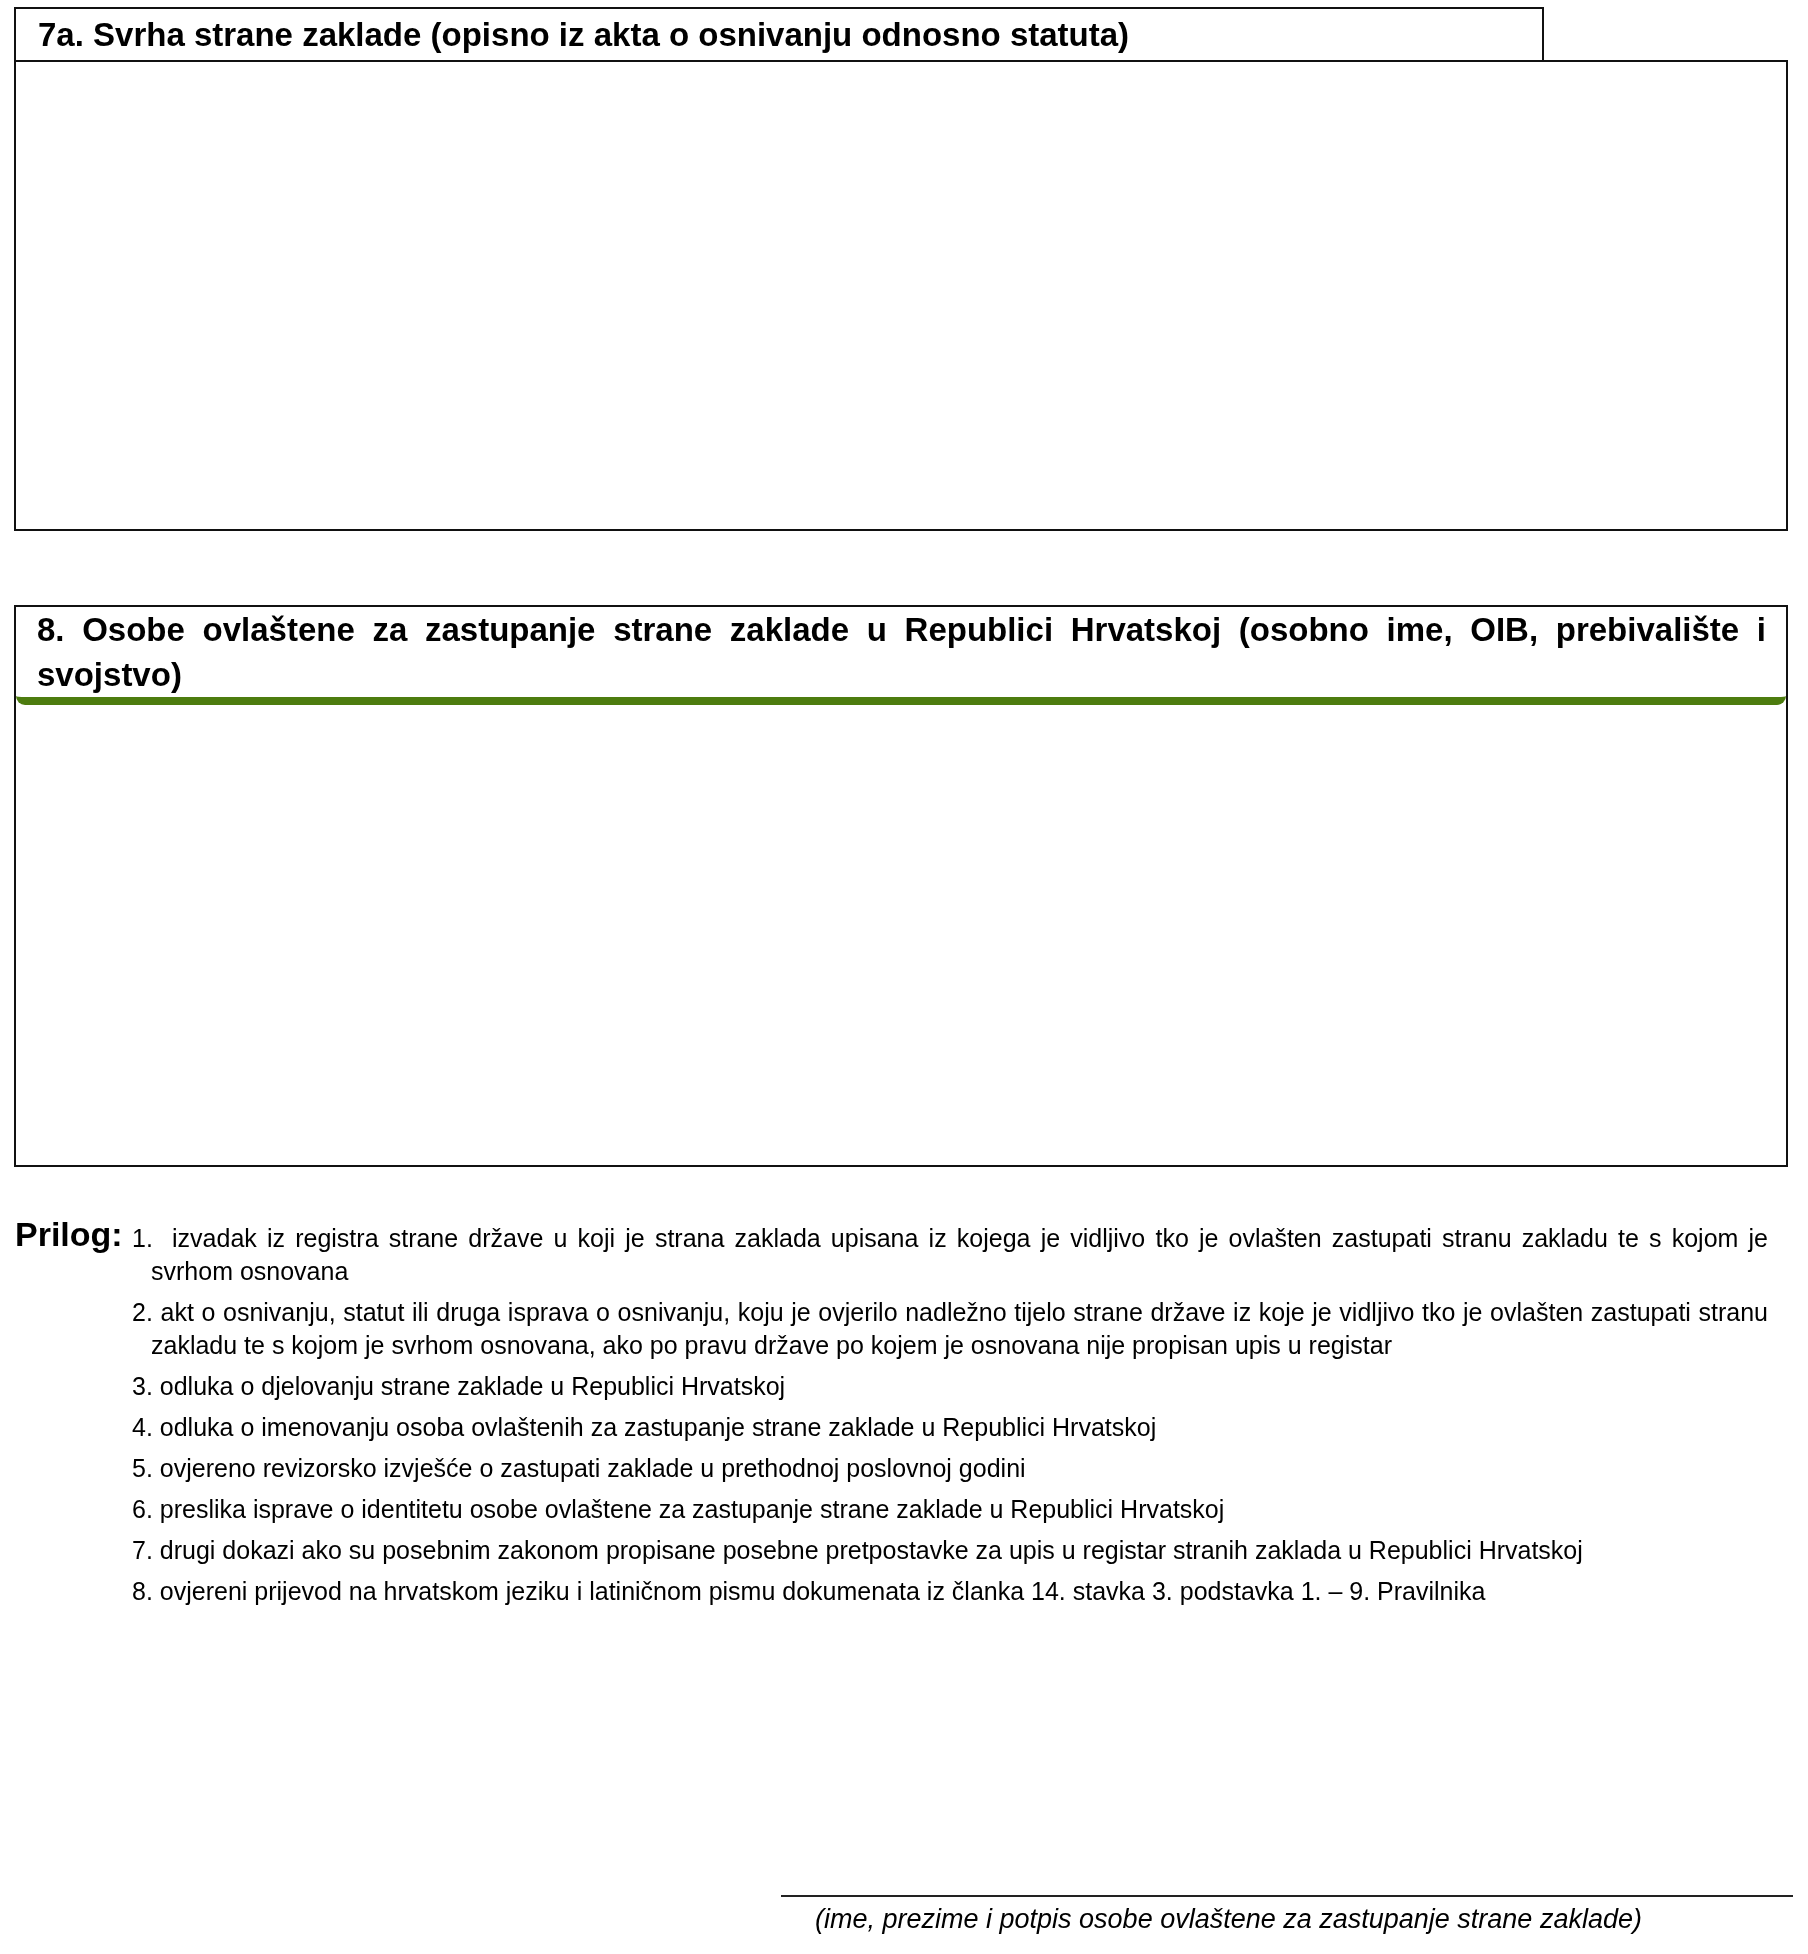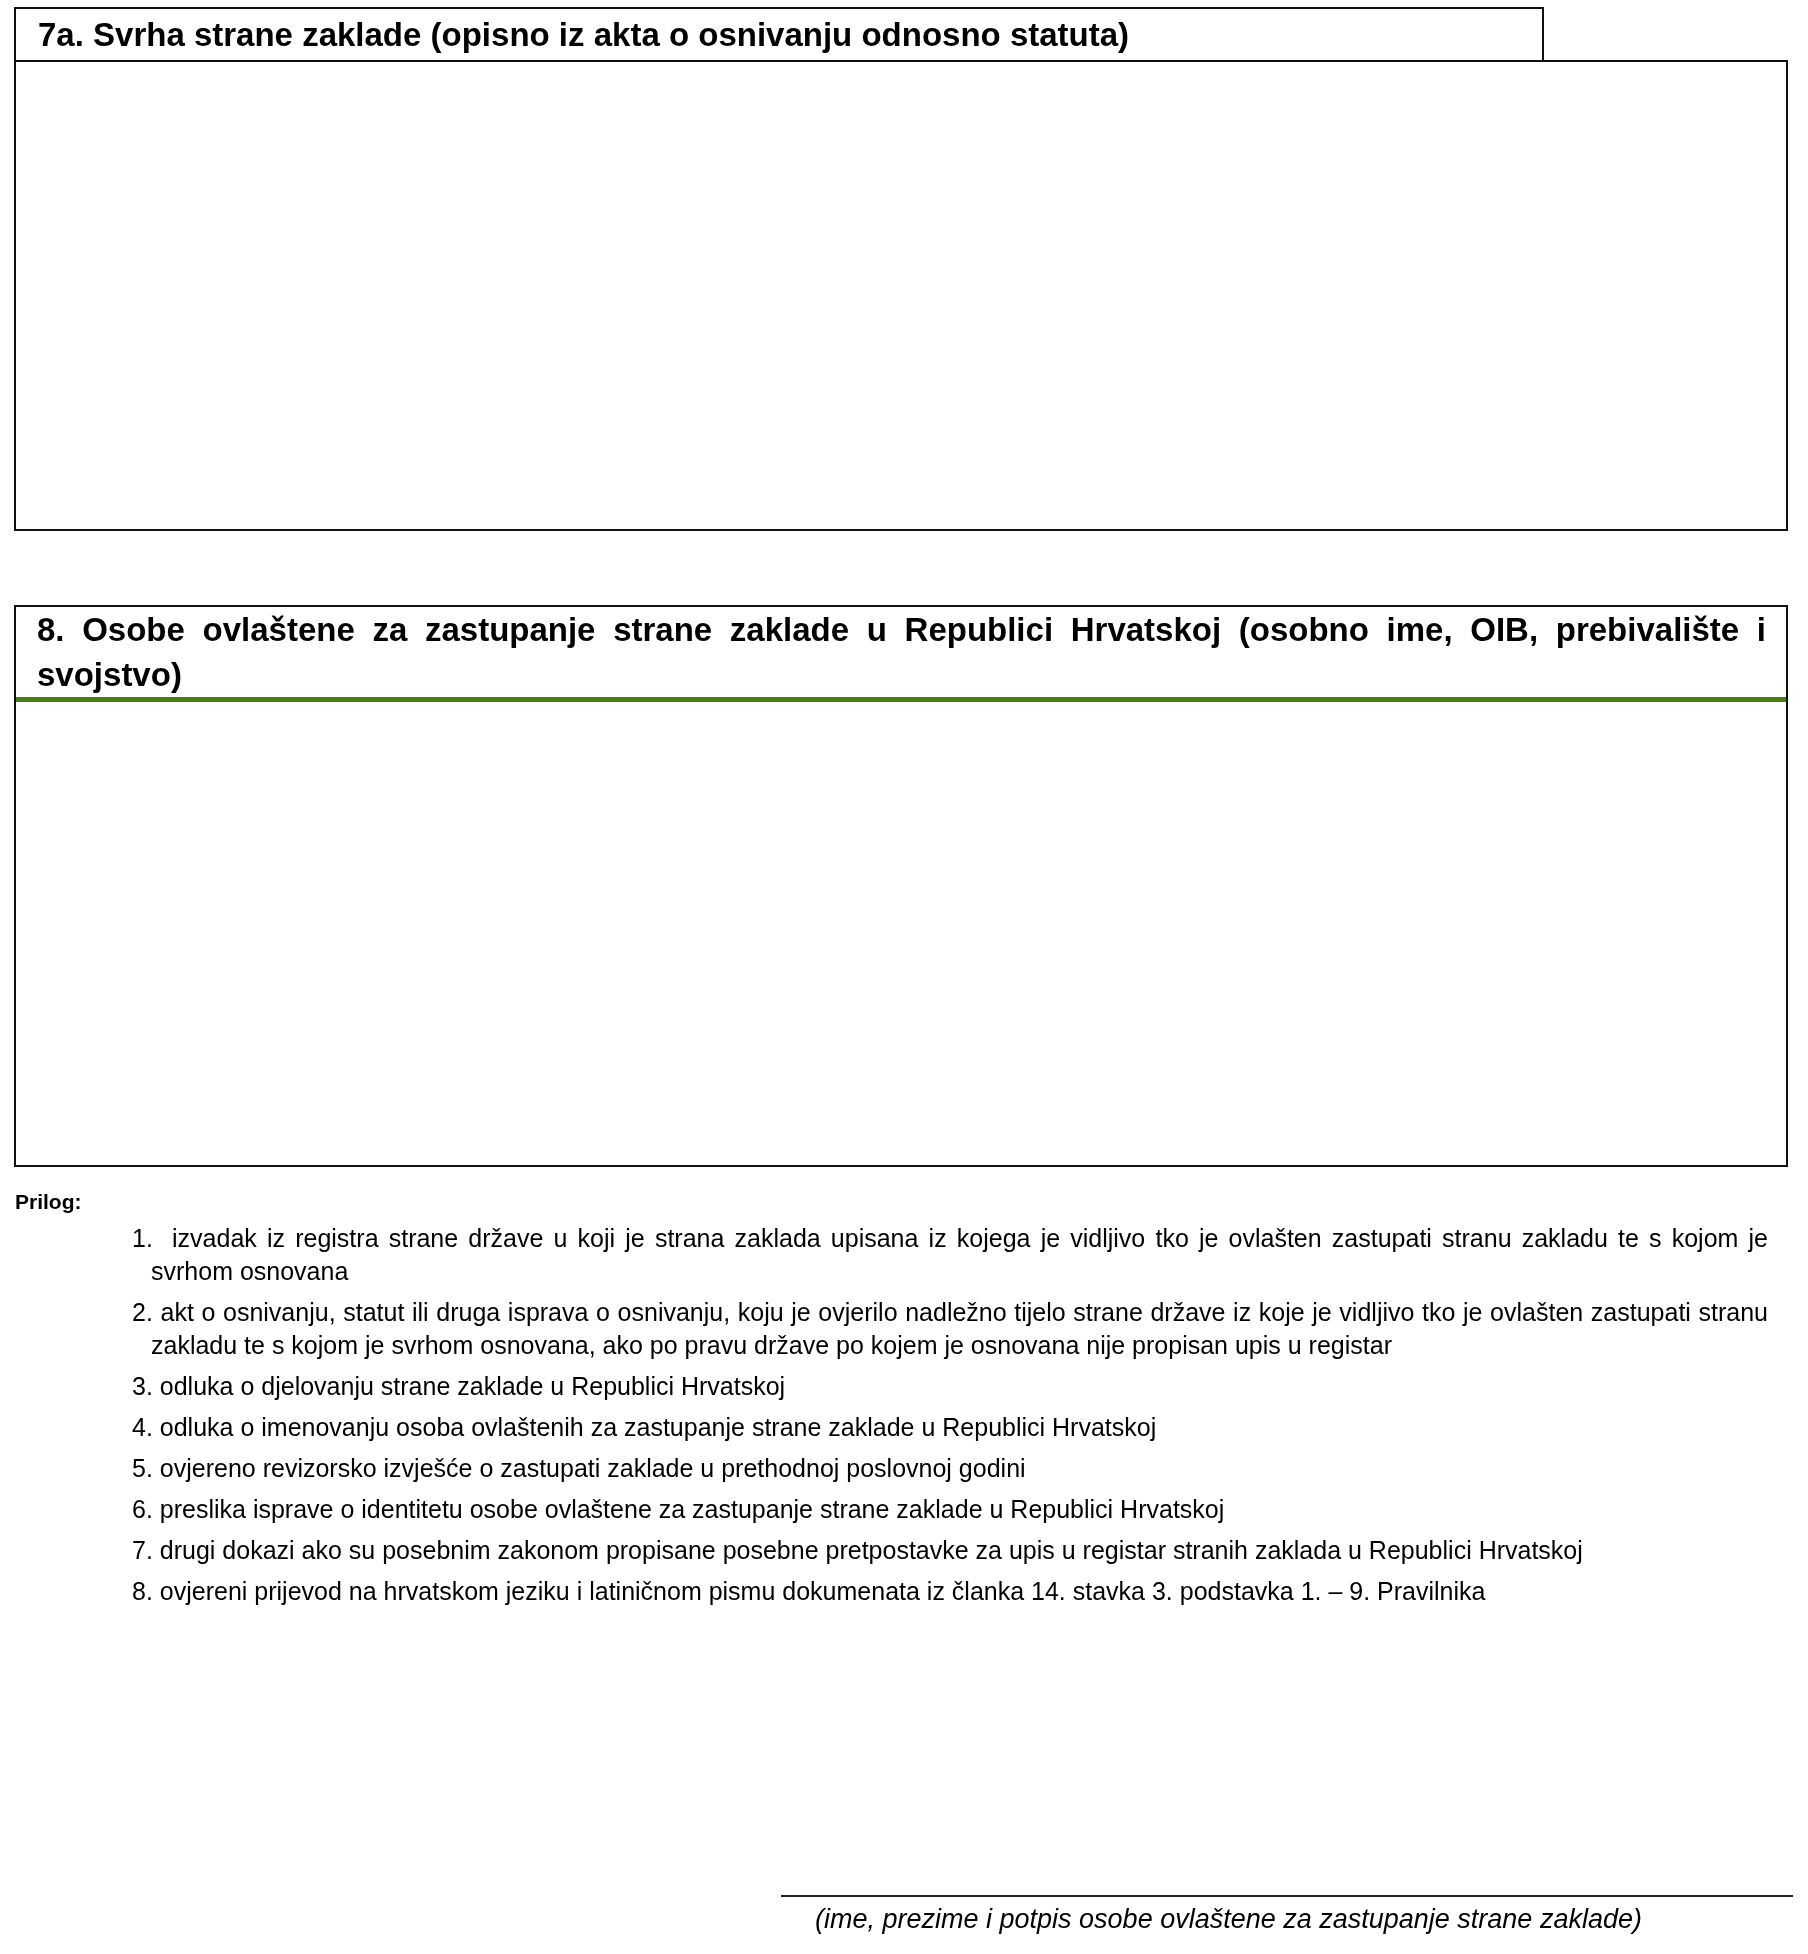--- a/index.html
+++ b/index.html
@@ -6,25 +6,25 @@
   body {
     width: 1808px; height: 1954px; position: relative; overflow: hidden;
     font-family: "Liberation Sans", sans-serif; color: #000;
   }
   .box { position: absolute; box-sizing: border-box; border: 2px solid #111; background: #fff; }
   .h-title { font-weight: bold; font-size: 33px; line-height: 44px; }
   #hdr7a { left: 14px; top: 7px; width: 1530px; height: 55px; border-bottom: none; }
   #hdr7a .h-title { position: absolute; left: 22px; top: 4px; white-space: nowrap; }
   #body7a { left: 14px; top: 60px; width: 1774px; height: 471px; }
   #box8 { left: 14px; top: 605px; width: 1774px; height: 562px; }
-  #hdr8 { position: absolute; left: 0; top: 0; right: 0; height: 90px; border-bottom: 5px solid #4d7c0f; }
+  #hdr8 { position: absolute; left: 0; top: 0; right: 0; height: 90px; border-bottom: 8px solid #4d7c0f; border-radius: 9px; }
   #hdr8 .h-title { position: absolute; left: 21px; top: 0px; right: 20px; text-align: justify; text-align-last: left; line-height: 45px; }
   #body8 { position: absolute; left: 0; top: 92px; right: 0; bottom: 0; }
 
-  #prilog-label { position: absolute; left: 15px; top: 1186px; font-weight: bold; font-size: 21px; line-height: 32px; }
+  #prilog-label { position: absolute; left: 15px; top: 1218px; font-weight: bold; font-size: 34px; line-height: 32px; }
   #prilog-list { position: absolute; left: 132px; top: 1222px; width: 1636px; list-style: none; margin: 0; padding: 0; }
   #prilog-list li { font-size: 25px; line-height: 33px; margin-bottom: 8px; text-align: justify; text-align-last: left; }
   #prilog-list li .wrap { display: block; padding-left: 19px; text-indent: -19px; }
   #prilog-list li .num { }
   #prilog-list li:first-child .num { margin-right: 9px; }
 
   #sig-line { position: absolute; left: 781px; top: 1895px; width: 1012px; height: 0; border-top: 2px solid #222; }
   #sig-label { position: absolute; left: 815px; top: 1902px; font-size: 27px; line-height: 34px; white-space: nowrap; font-style: italic; }
 </style>
 </head>

